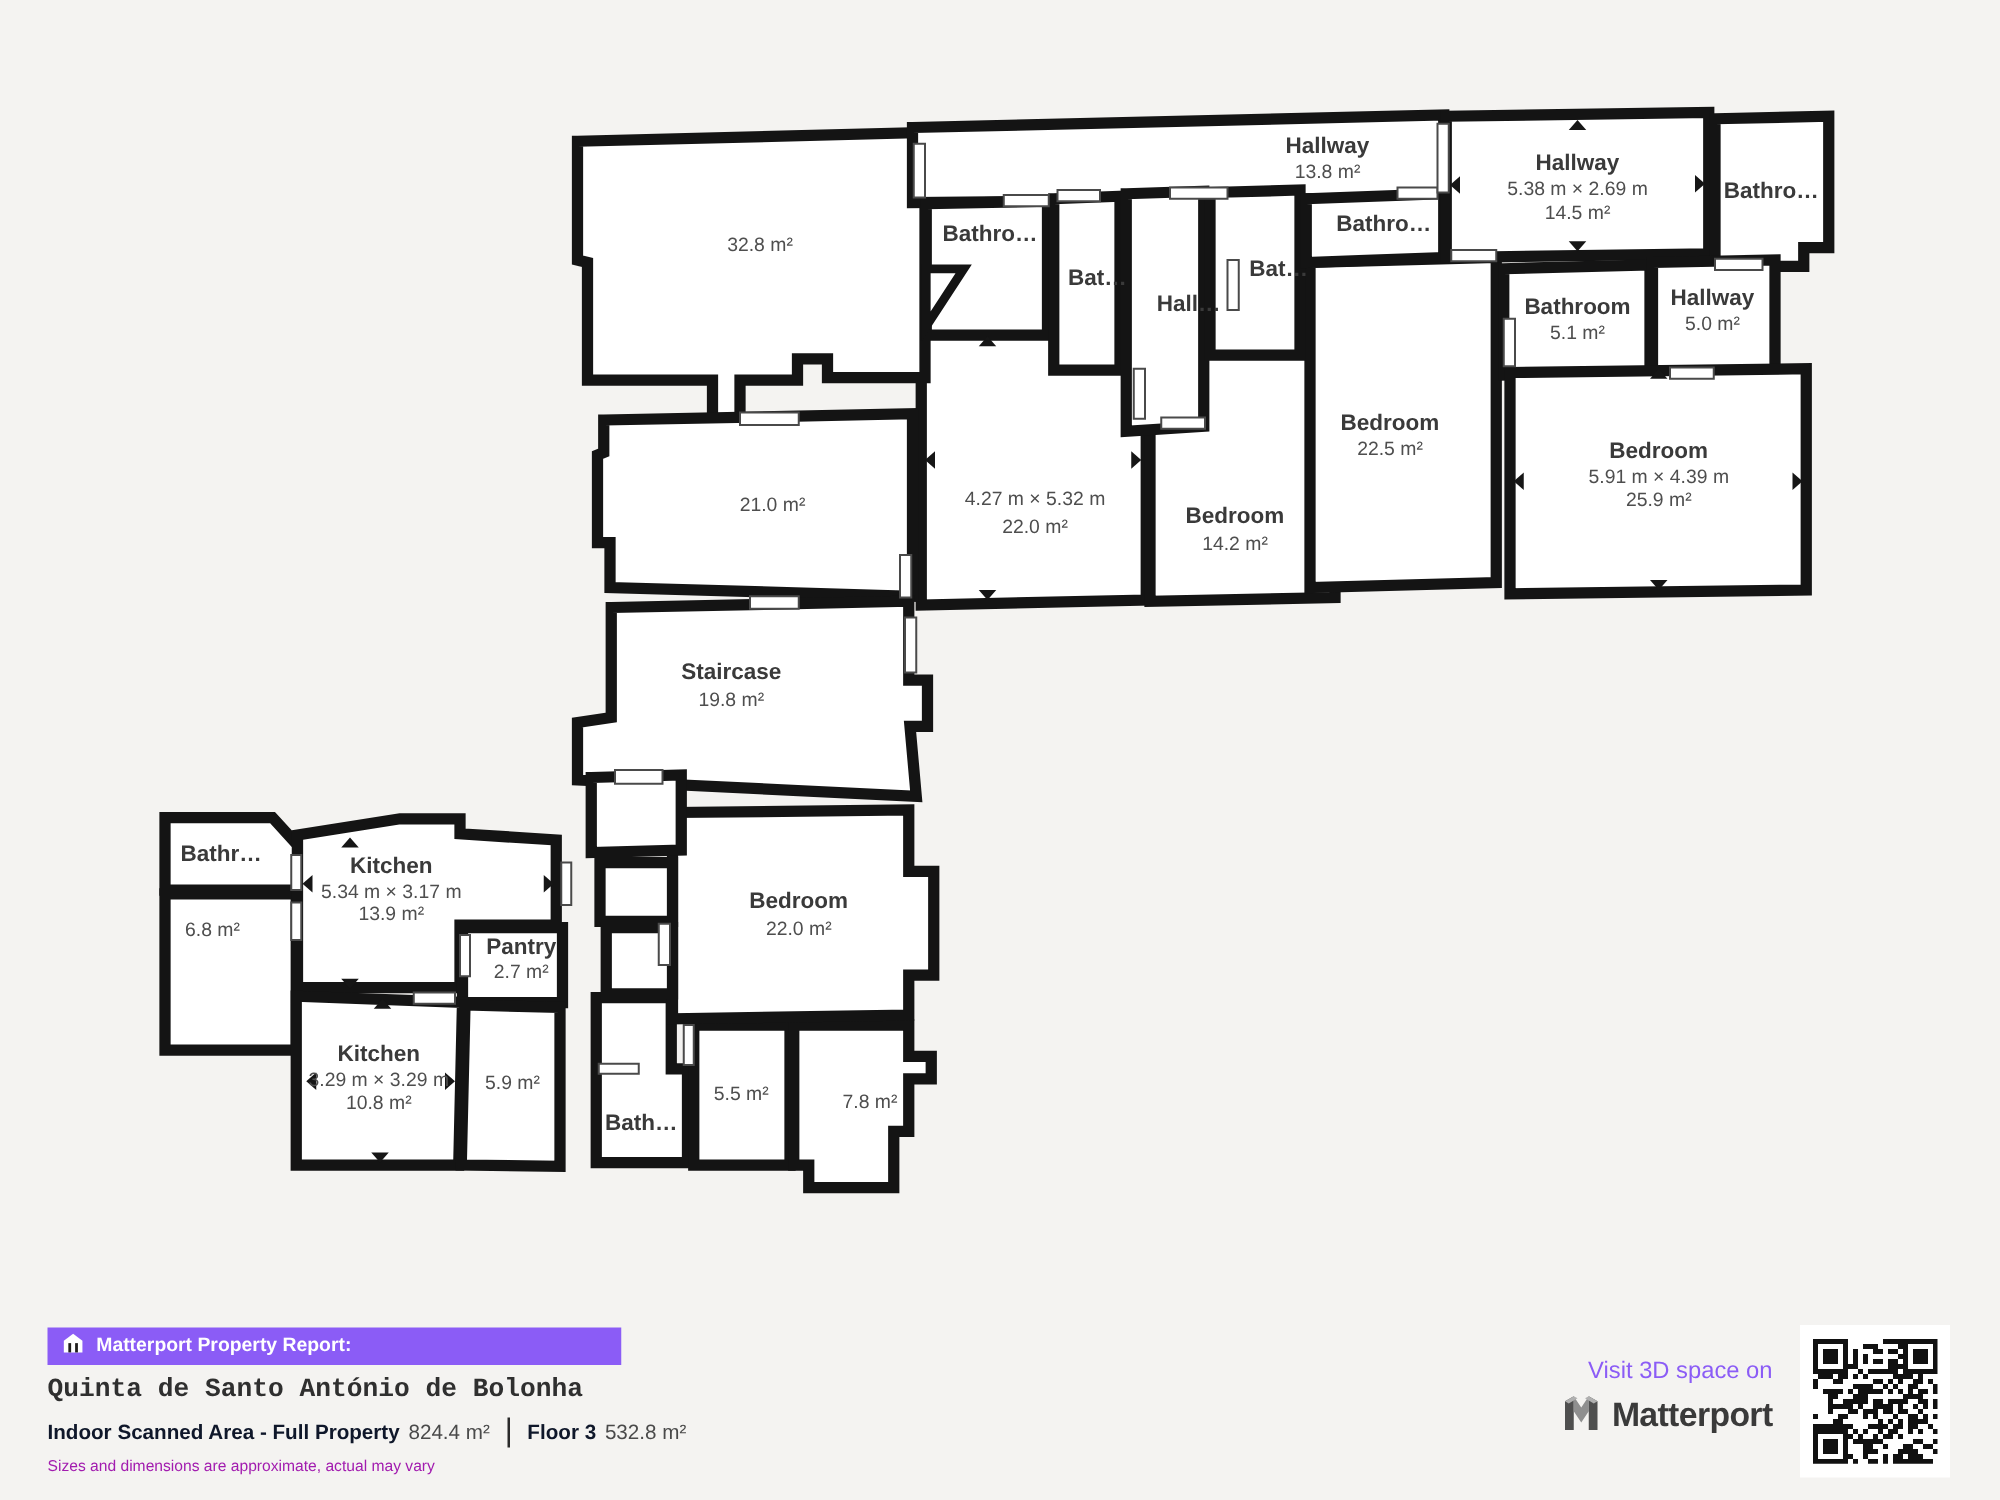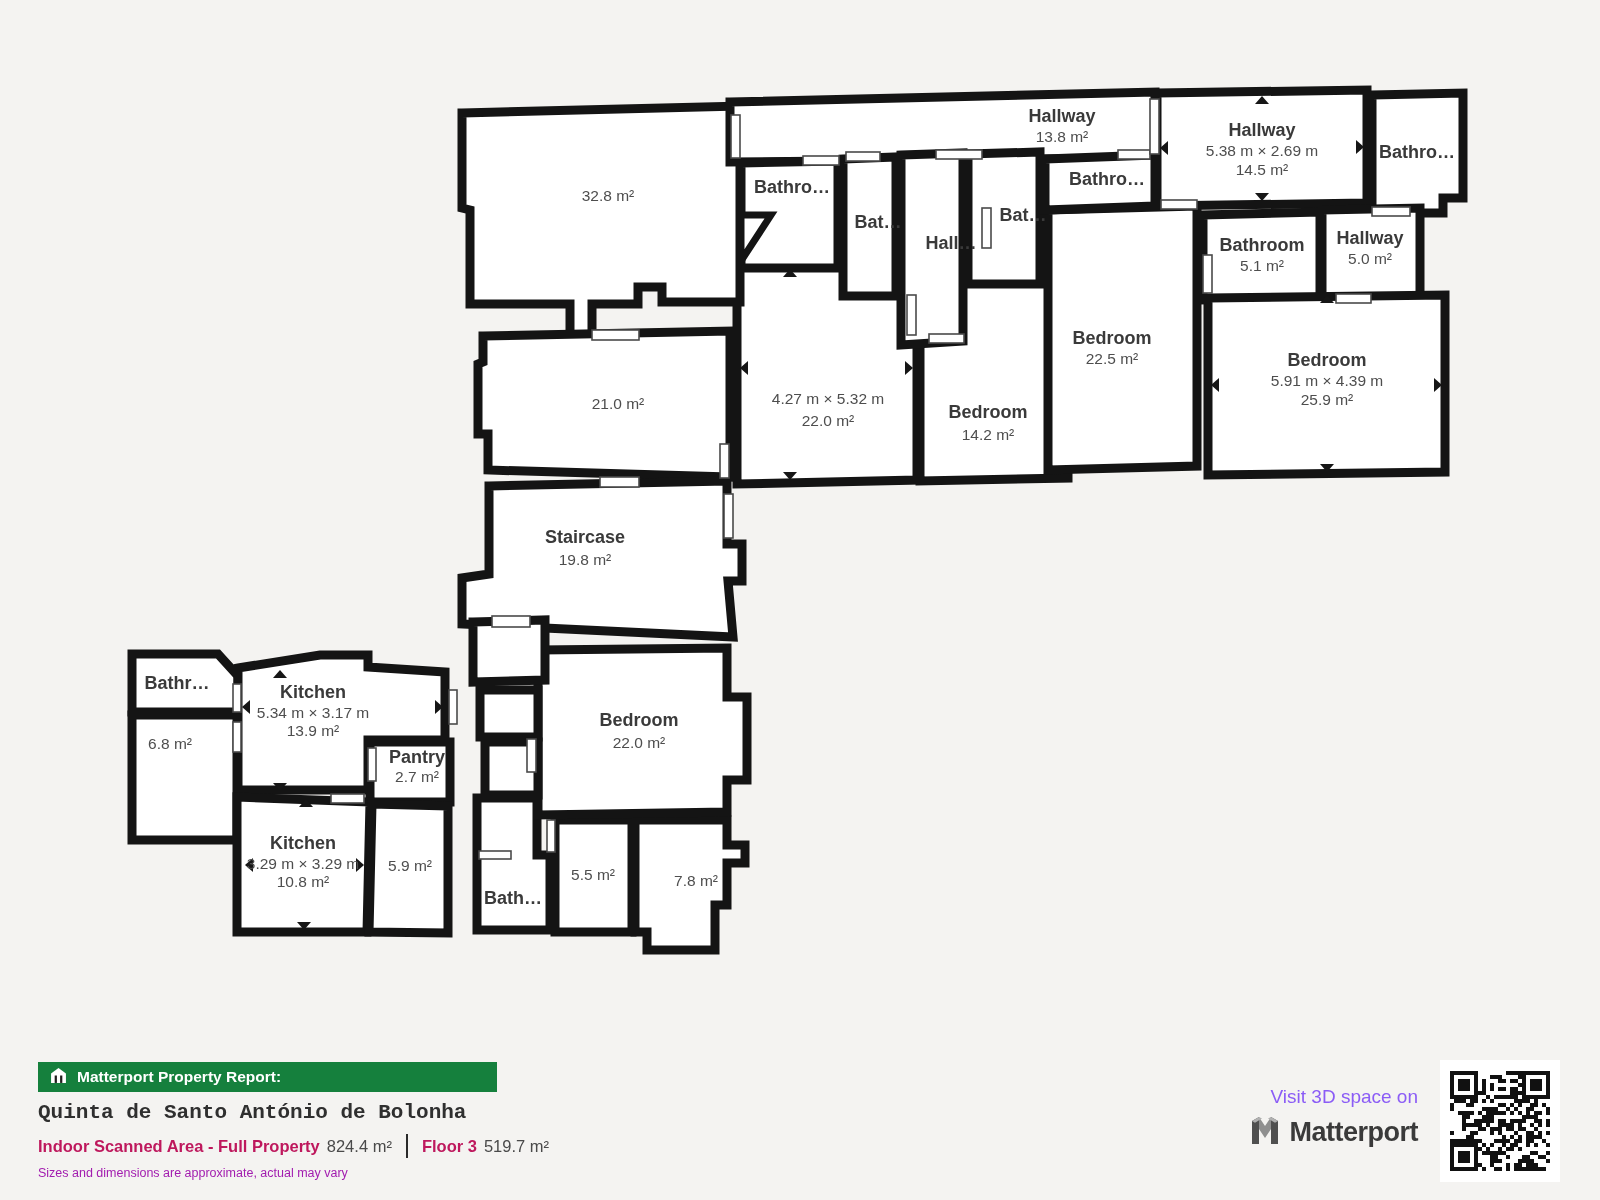--- a/index.html
+++ b/index.html
@@ -7,26 +7,26 @@
        font-family:"Liberation Sans",sans-serif;overflow:hidden;}
   svg text{font-family:"Liberation Sans",sans-serif;}
   .rn{font-size:18px;font-weight:bold;fill:#3a3a3a;text-anchor:middle;}
   .rv{font-size:15.5px;fill:#4e4e4e;text-anchor:middle;}
   .room{fill:#ffffff;stroke:#141414;stroke-width:9;stroke-linejoin:miter;}
   .room-thin{fill:#ffffff;stroke:#141414;stroke-width:7;stroke-linejoin:miter;}
   .door{fill:#ffffff;stroke:#4a4a4a;stroke-width:1.6;}
   .arrow{fill:#161616;}
   
   .footer-left{position:absolute;left:38px;top:1062px;width:620px;}
-  .report-bar{width:459px;height:30px;background:#15803d;color:#fff;display:flex;
+  .report-bar{width:459px;height:30px;background:#8b5cf6;color:#fff;display:flex;
               align-items:center;gap:10px;padding-left:12px;box-sizing:border-box;
               font-size:15.5px;font-weight:bold;}
   .prop-title{margin-top:9px;font-size:21px;font-weight:bold;color:#2f2f2f;font-family:Liberation Mono, monospace;}
   .info-line{margin-top:10px;font-size:16.5px;color:#4a4a4a;display:flex;align-items:center;}
-  .info-line b{color:#be185d;}
+  .info-line b{color:#0f172a;}
   .info-gap{width:7px;display:inline-block;}
   .divider{width:2px;height:24px;background:#2a2a2a;margin:0 14px;}
   .disclaimer{margin-top:8px;font-size:12.5px;color:#a21caf;}
   .cta{position:absolute;right:182px;top:1086px;text-align:right;}
   .cta-visit{font-size:19px;color:#8b5cf6;}
   .cta-brand{margin-top:6px;display:flex;align-items:center;justify-content:space-between;gap:9px;}
   .cta-brand .brand-text{font-size:27px;font-weight:bold;color:#3a3a3a;letter-spacing:-0.5px;}
   .qr-tile{position:absolute;left:1440px;top:1060px;width:120px;height:122px;background:#ffffff;}
   .qr-tile svg{position:absolute;left:10px;top:11px;}
 </style>
@@ -186,21 +186,21 @@
     <span>Matterport Property Report:</span>
   </div>
   <div class="prop-title">Quinta de Santo António de Bolonha</div>
   <div class="info-line">
     <b>Indoor Scanned Area - Full Property</b>
     <span class="info-gap"></span>
     <span>824.4 m²</span>
     <span class="divider"></span>
     <b>Floor 3</b>
     <span class="info-gap"></span>
-    <span>519.7 m²</span>
+    <span>532.8 m²</span>
   </div>
   <div class="disclaimer">Sizes and dimensions are approximate, actual may vary</div>
 </div>
 
 
 <div class="cta">
   <div class="cta-visit">Visit 3D space on</div>
   <div class="cta-brand">
     <span>
       <svg width="32" height="32" viewBox="0 0 32 32">

